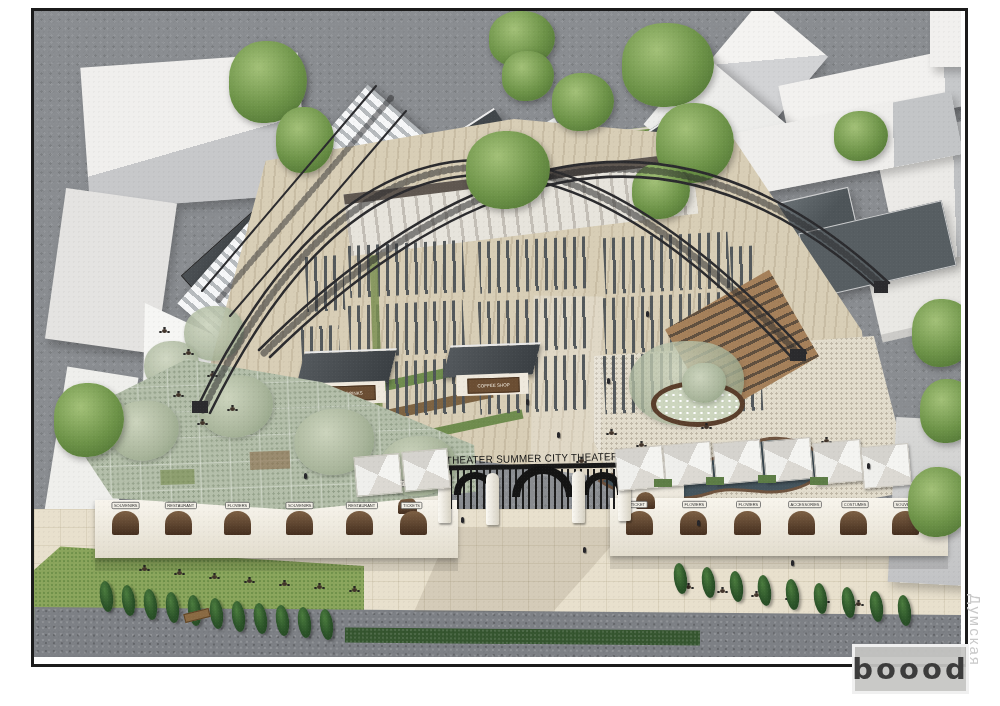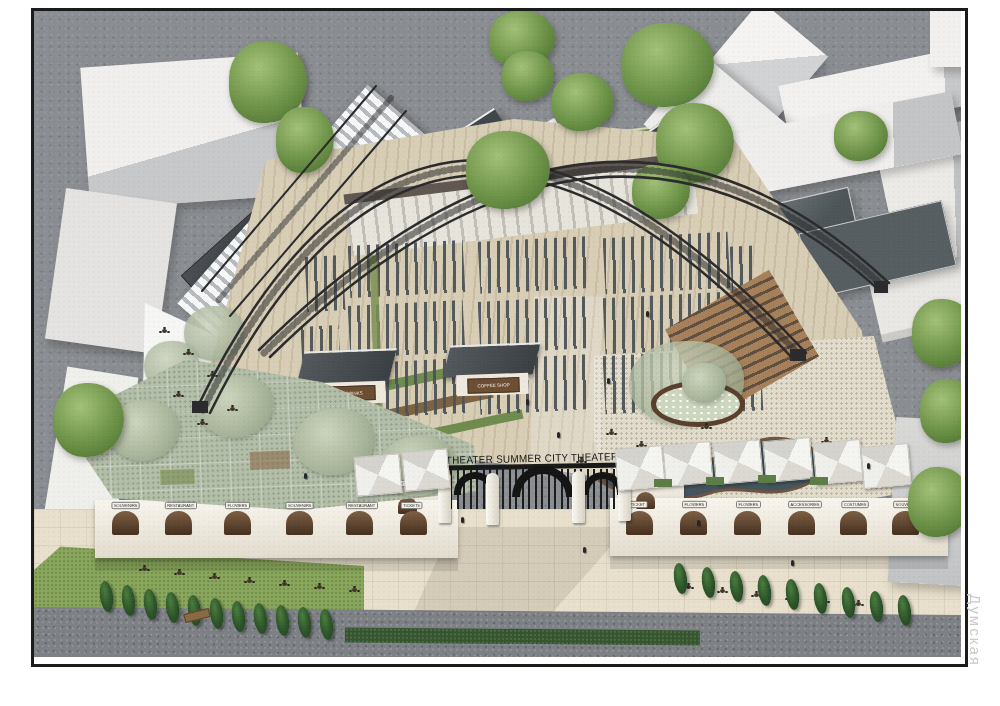--- a/index.html
+++ b/index.html
@@ -313,14 +313,15 @@
      </g>
      <rect x="158" y="390" width="16" height="12" fill="#2b2b2e"></rect>
      <rect x="756" y="338" width="16" height="12" fill="#2b2b2e"></rect>
      <rect x="840" y="270" width="14" height="12" fill="#2b2b2e"></rect>
    </svg>
 
    <i class="grain"></i>
   </div>
  </div>
 
+ <div class="wm-boood">boood</div>
  <div class="wm-site">Думская</div>
 </div>
 
 </body></html>

